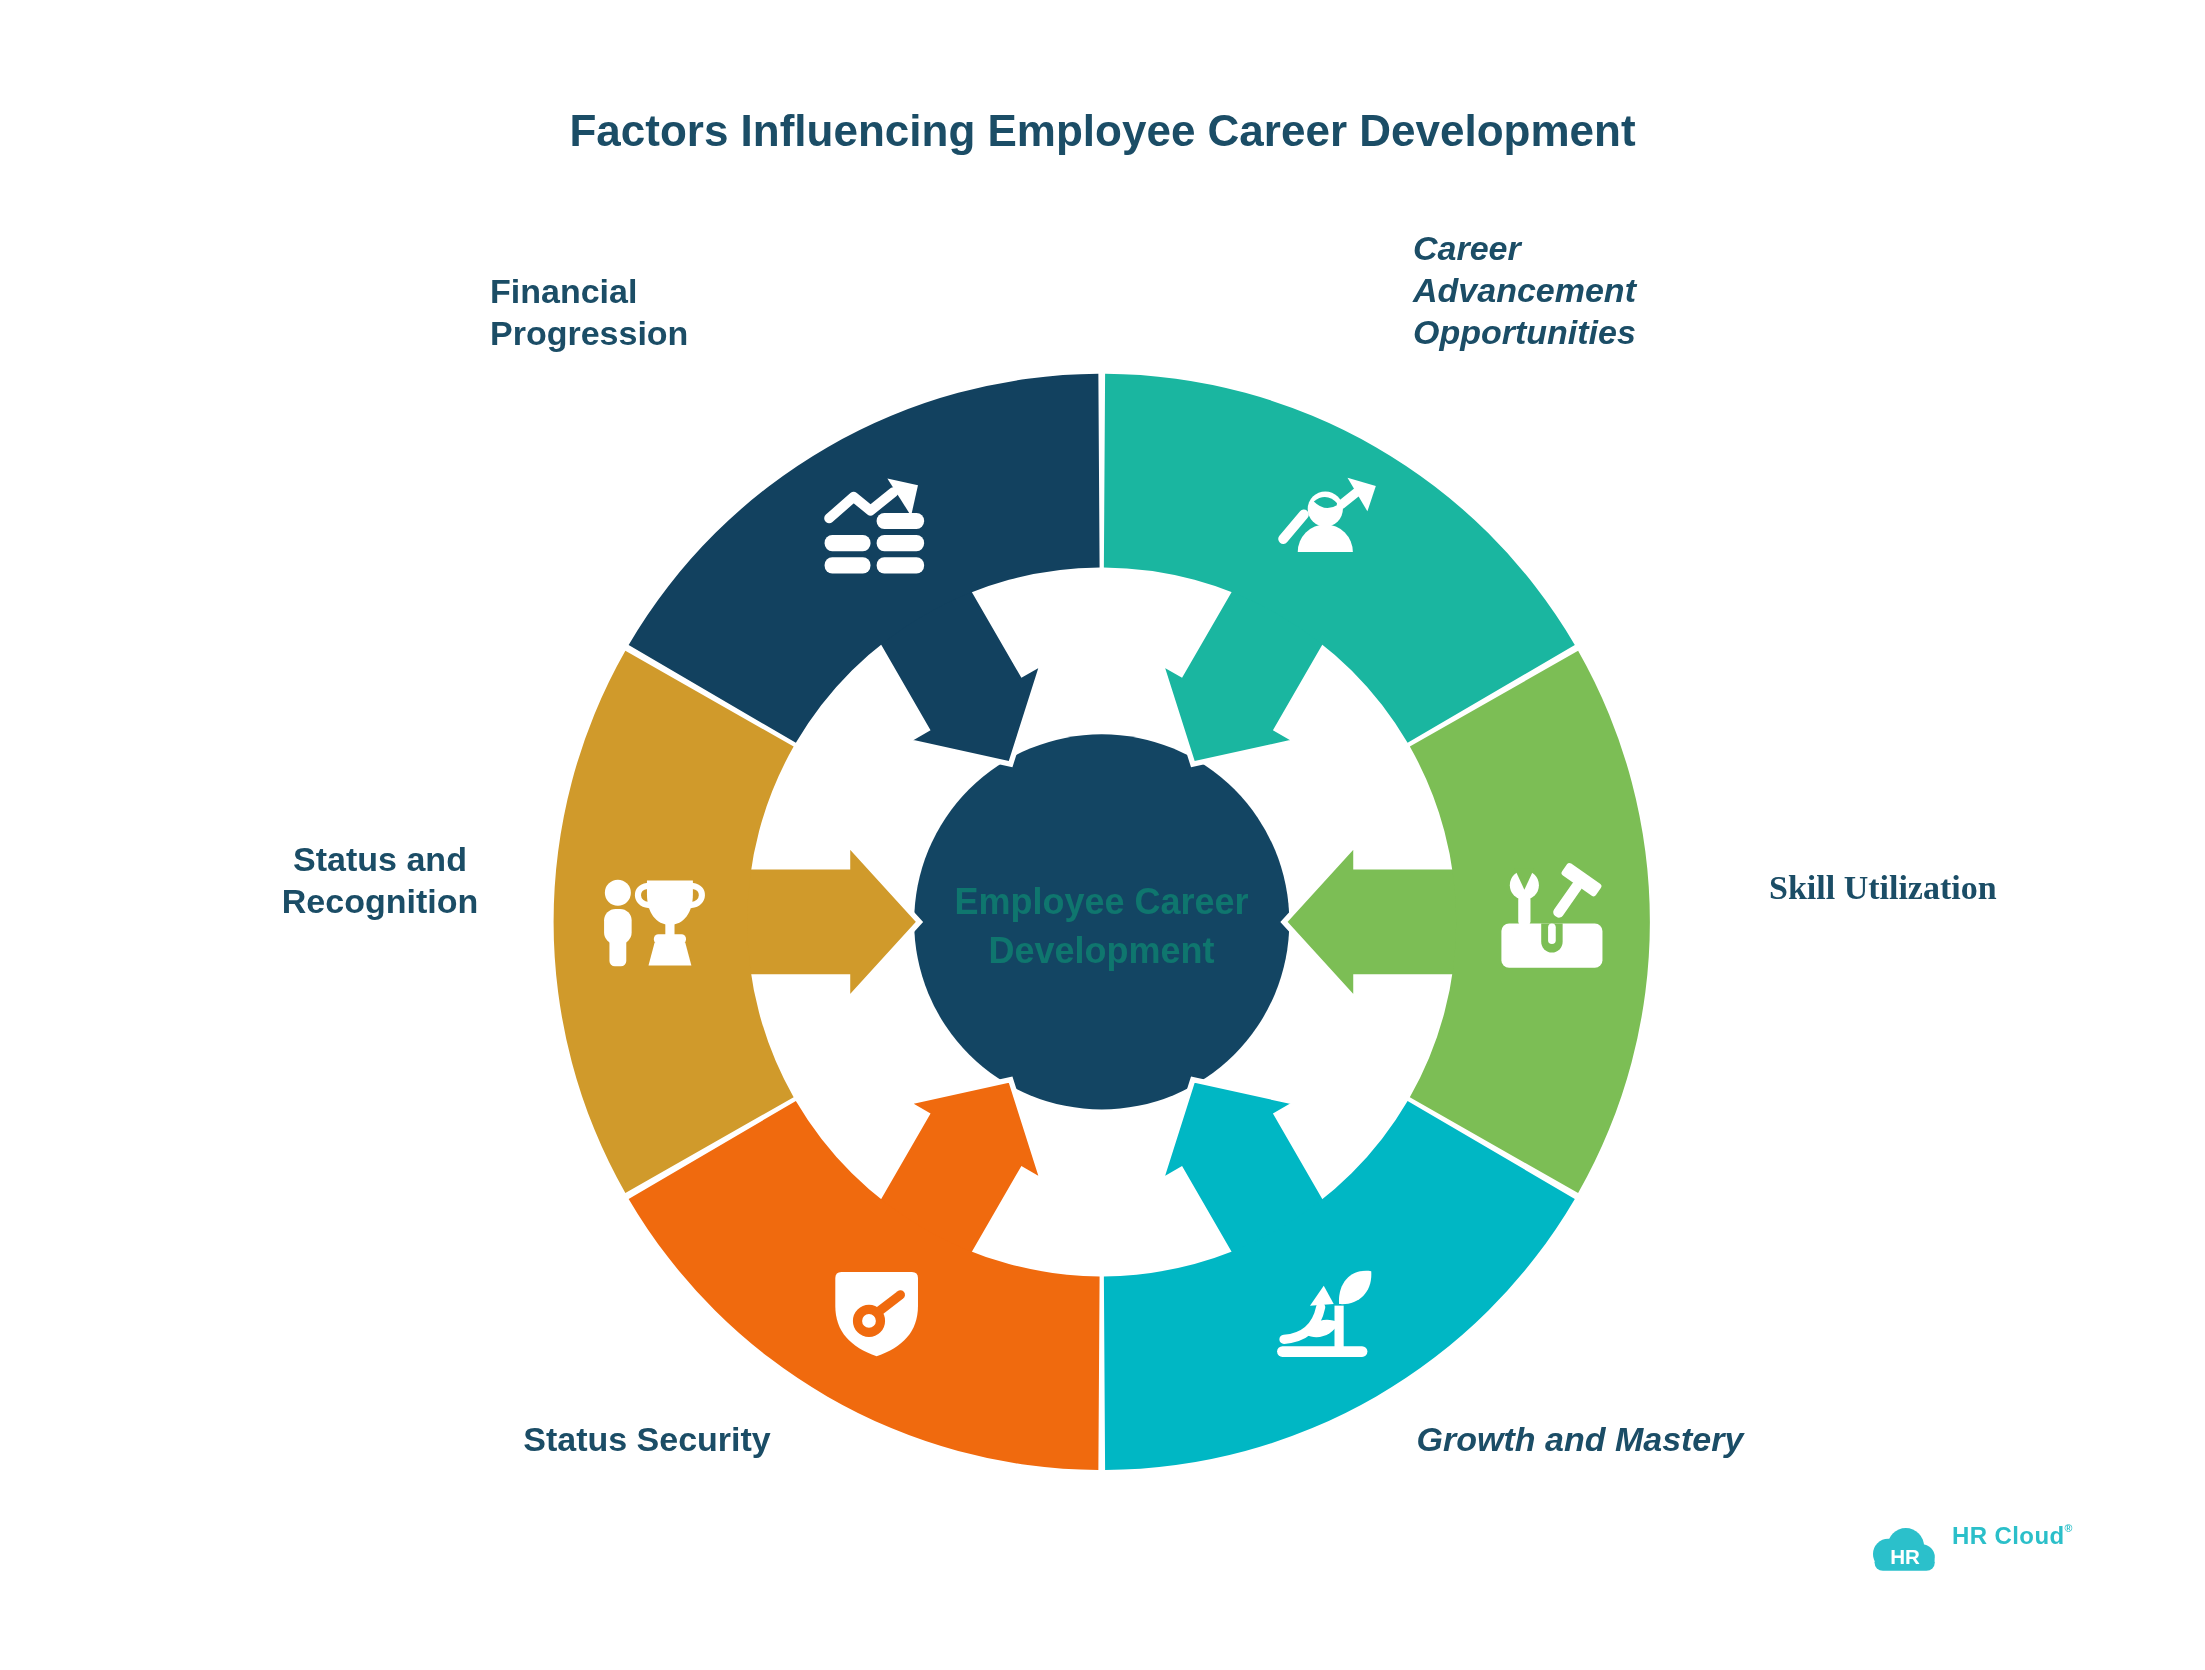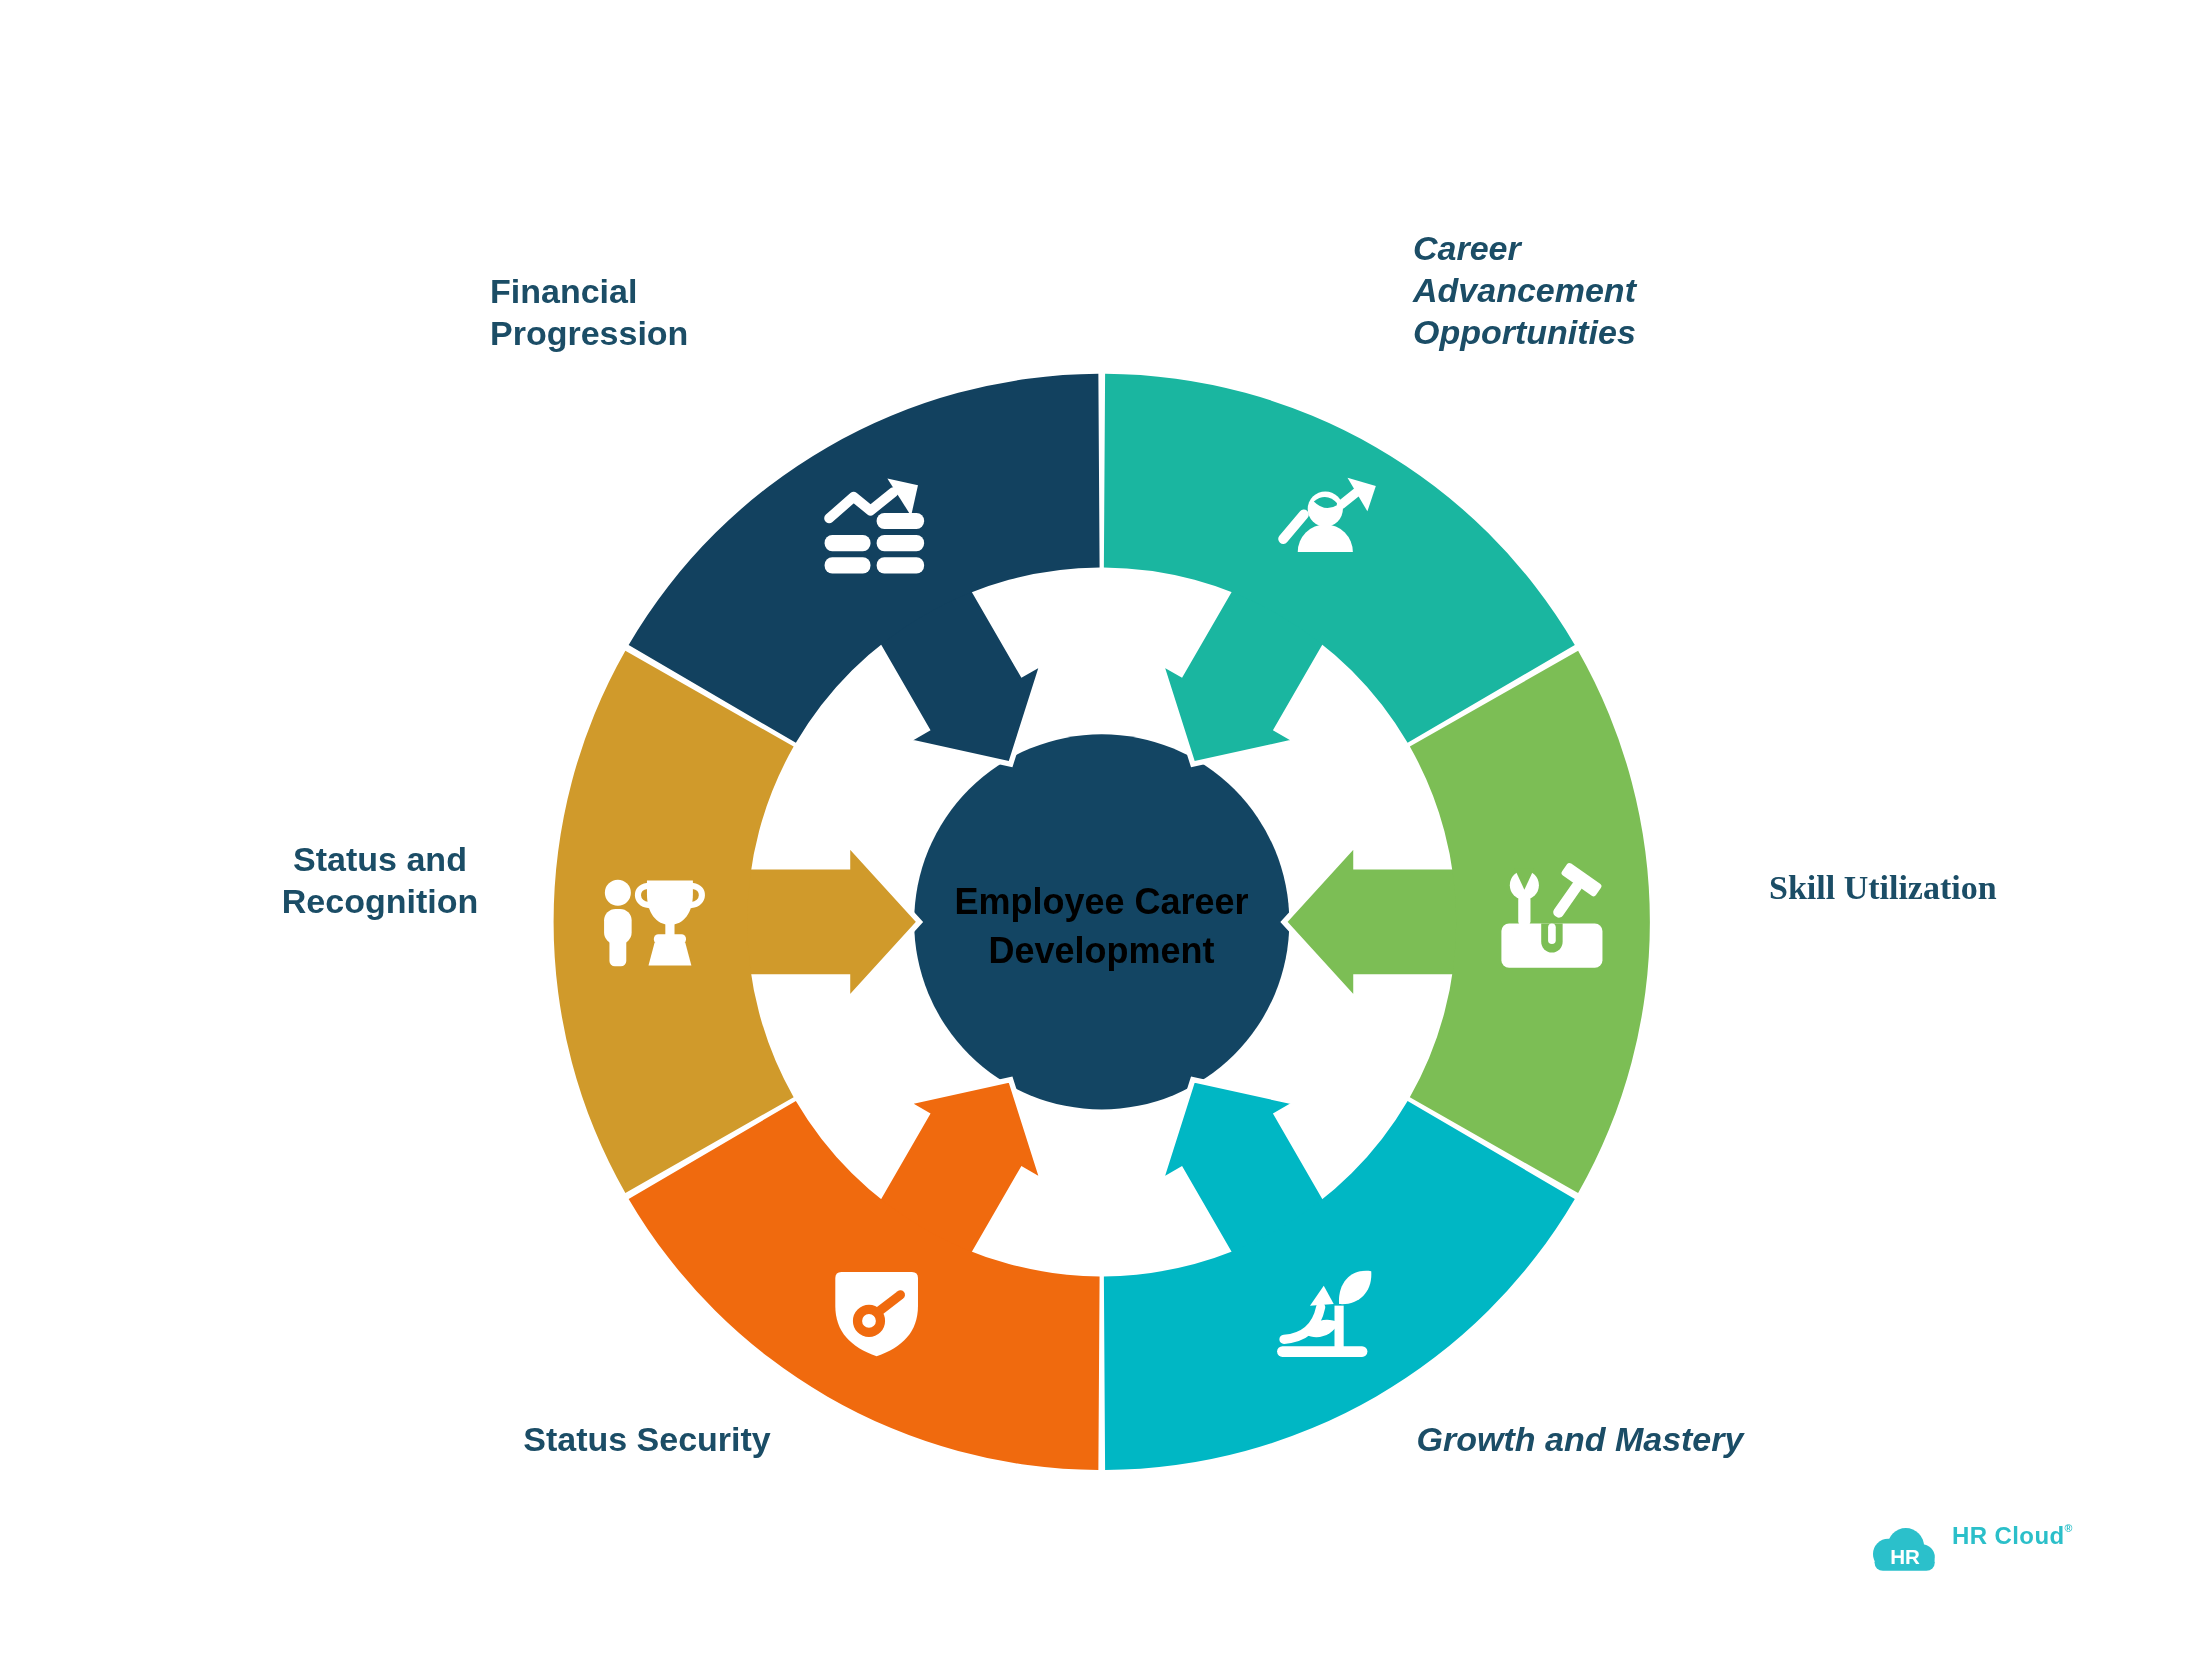--- a/index.html
+++ b/index.html
@@ -9,31 +9,32 @@
               font-size:44px;font-weight:700;color:#1B4D66;letter-spacing:0px;}
   .label{position:absolute;color:#1B4D66;font-weight:700;font-size:34px;line-height:1.24;
          white-space:pre-line;}
   .lbl-financial{left:490px;top:270px;width:383px;text-align:left;}
   .lbl-career{left:1413px;top:227px;text-align:left;font-style:italic;}
   .lbl-skill{left:1769px;top:867px;font-family:Liberation Serif, serif;}
   .lbl-growth{left:1404px;top:1418px;width:352px;text-align:center;font-style:italic;}
   .lbl-security{left:494px;top:1418px;width:306px;text-align:center;}
   .lbl-status{left:227px;top:838px;width:306px;text-align:center;}
   #center-label{position:absolute;left:872px;top:878px;width:459px;text-align:center;
-                color:#000000;font-size:36px;font-weight:700;line-height:1.35;white-space:pre-line;}
+                color:#0f766e;font-size:36px;font-weight:700;line-height:1.35;white-space:pre-line;}
   #wheel-svg{position:absolute;left:0;top:0;}
   #logo{position:absolute;left:1865px;top:1522px;display:flex;align-items:flex-start;}
   .brand{color:#2BBFC9;font-weight:700;font-size:24px;margin-left:10px;letter-spacing:0.4px;}
   .reg{font-size:10.7px;vertical-align:super;color:#2BBFC9;font-weight:700;}
 </style>
 </head>
 <body>
 
 <div id="canvas">
 
+  <h1 id="page-title">Factors Influencing Employee Career Development</h1>
 
   <div class="label lbl-financial">Financial
 Progression</div>
   <div class="label lbl-career">Career
 Advancement
 Opportunities</div>
   <div class="label lbl-skill">Skill Utilization</div>
   <div class="label lbl-growth">Growth and Mastery</div>
   <div class="label lbl-security">Status Security</div>
   <div class="label lbl-status">Status and

